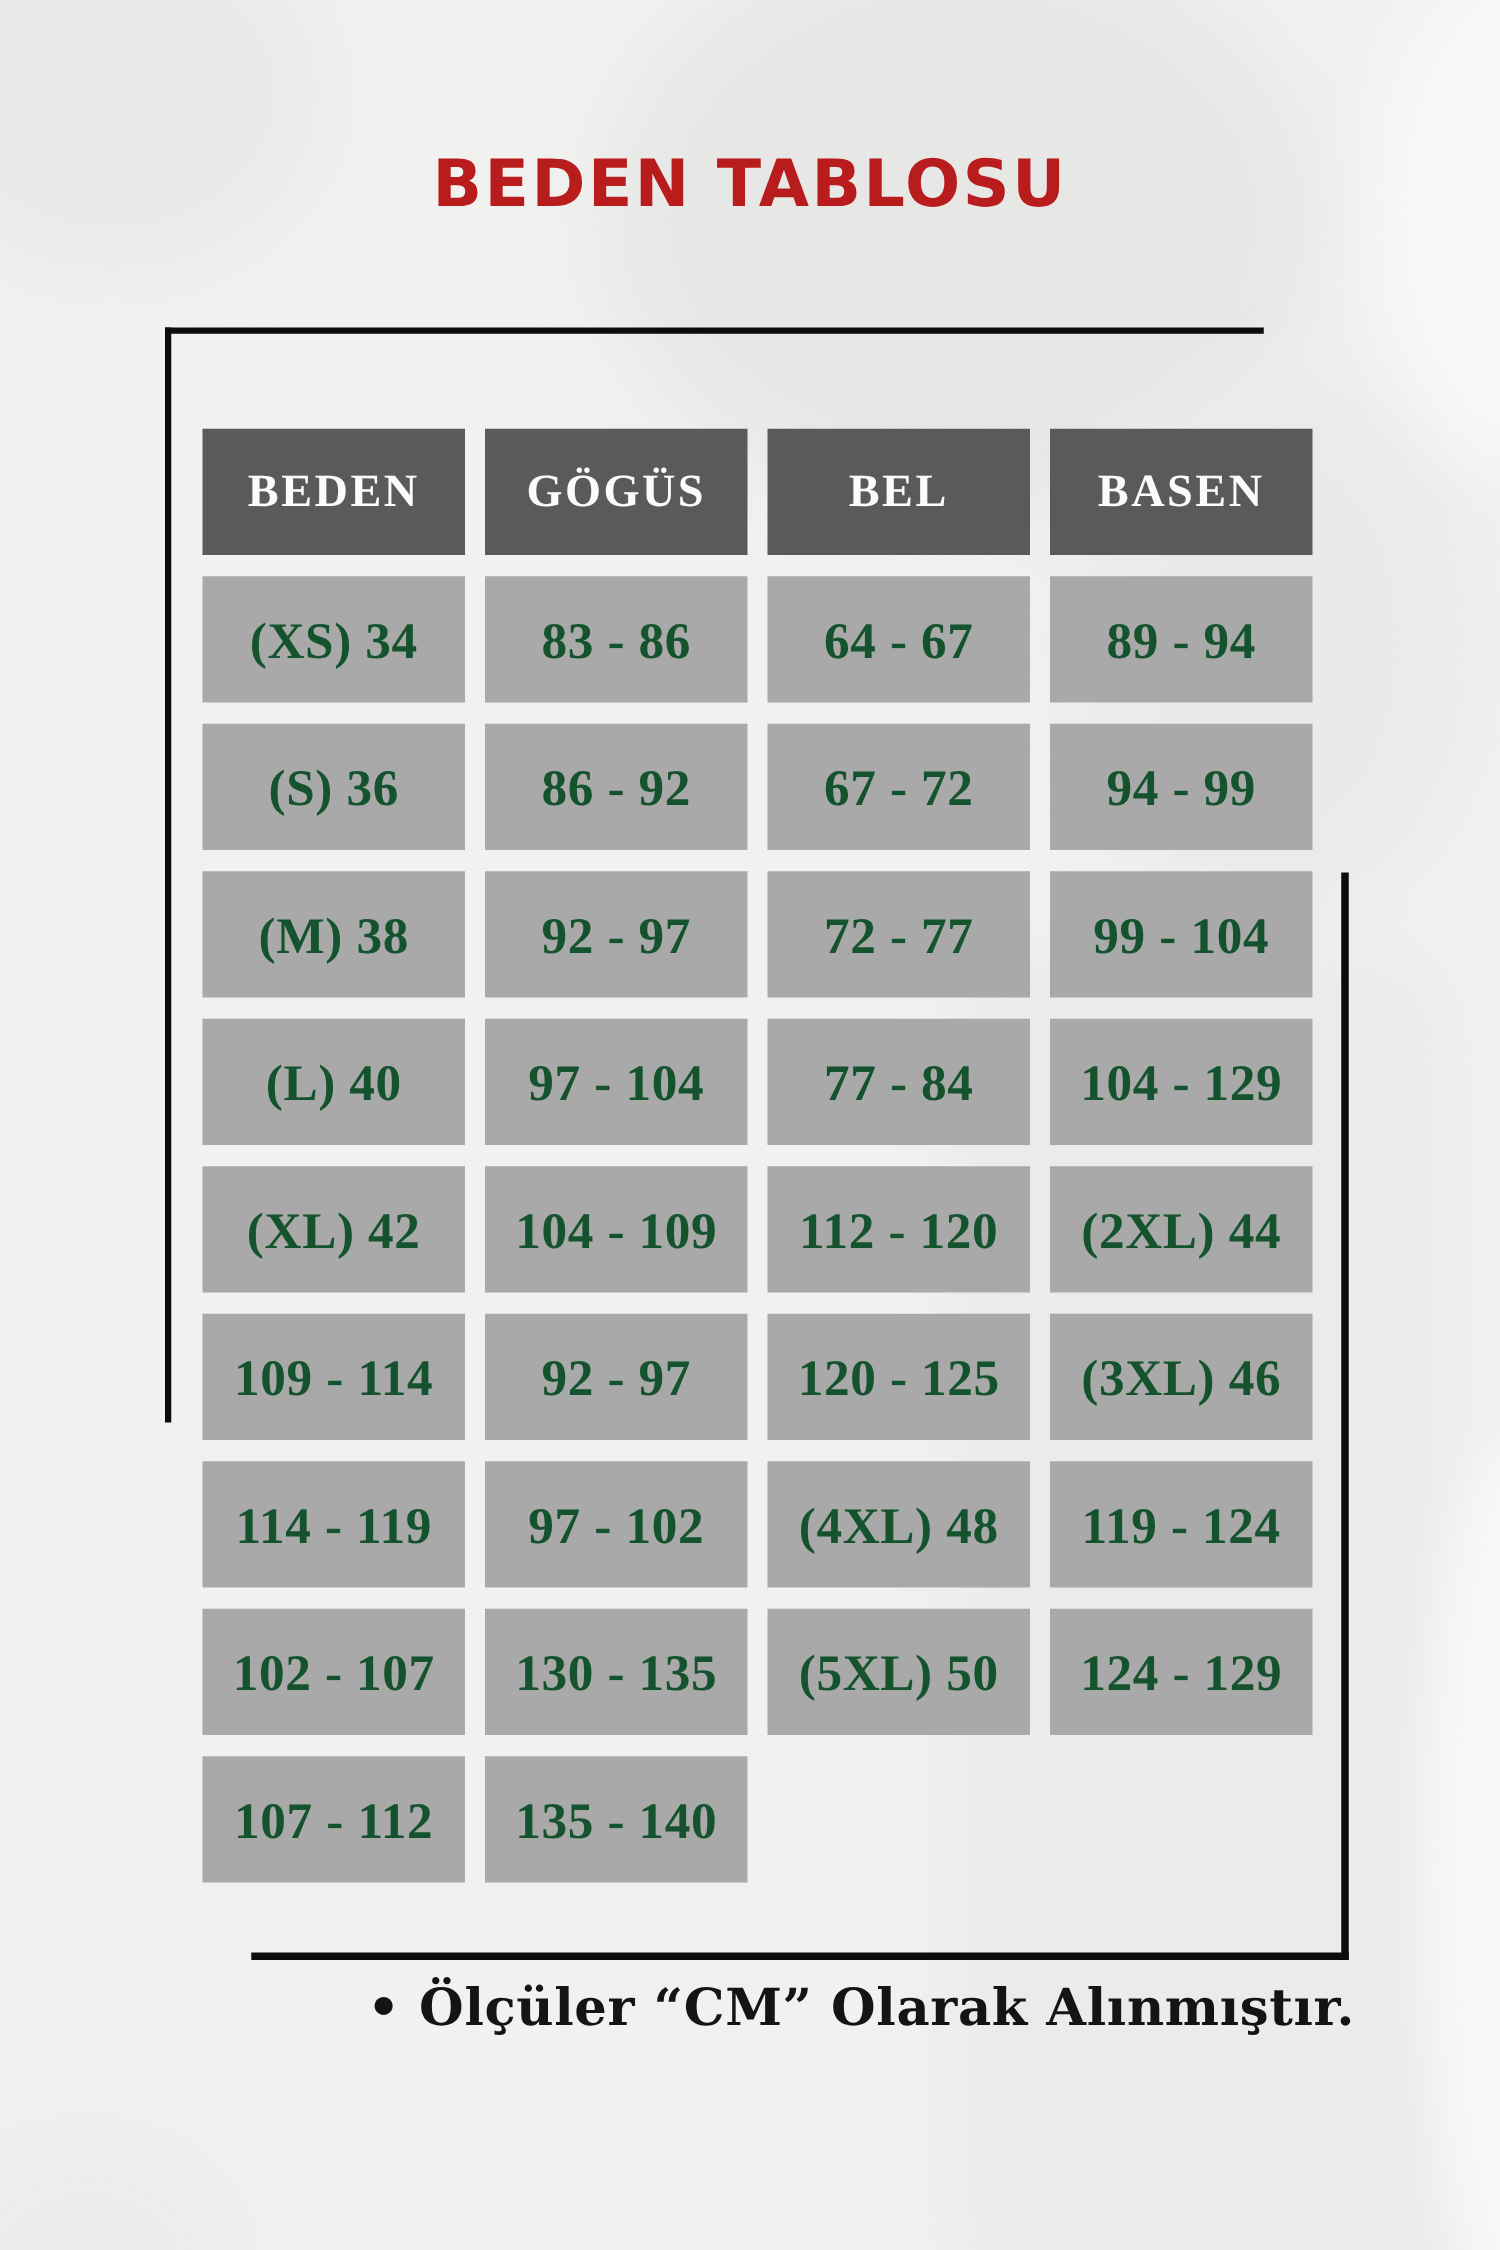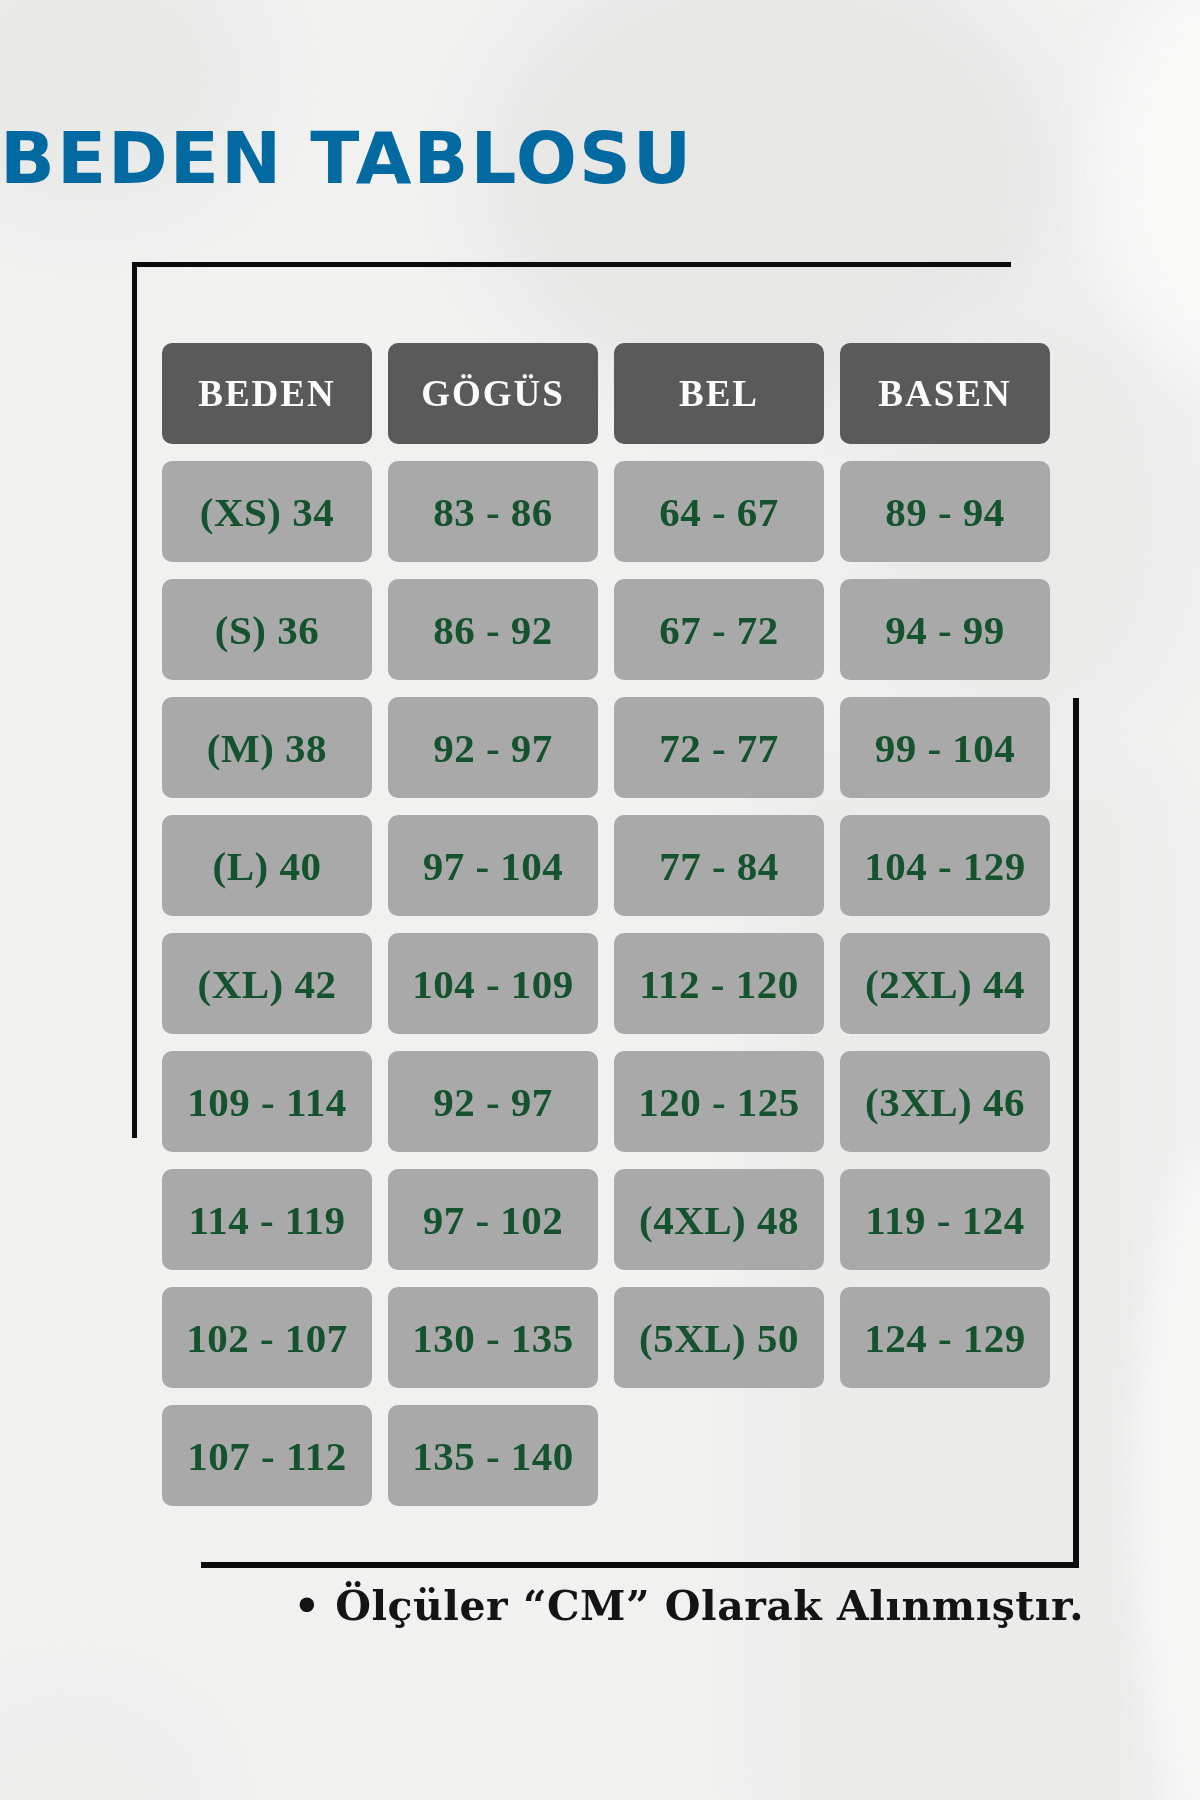--- a/index.html
+++ b/index.html
@@ -15,47 +15,46 @@
   .b1{left:480px;top:-60px;width:580px;height:470px;background:#e7e7e6;}
   .b2{left:-80px;top:-70px;width:340px;height:290px;background:#e9e9e8;}
   .b3{left:860px;top:300px;width:320px;height:430px;background:#eaeae9;border-radius:45%;}
   .b4{left:760px;top:760px;width:400px;height:1100px;background:#ebebea;border-radius:60px;filter:blur(22px);}
   .b5{left:1100px;top:-40px;width:260px;height:420px;background:#f8f8f7;}
   .b6{left:1140px;top:1150px;width:140px;height:700px;background:#f7f7f6;filter:blur(18px);}
   .b7{left:-60px;top:1700px;width:260px;height:220px;background:#ececeb;}
 
   .page-title{
     position:absolute;left:0;right:0;top:122px;
-    text-align:left;
+    text-align:center;
     font-family:"DejaVu Sans", sans-serif;
     font-weight:800;
-    font-size:72px;
+    font-size:52px;
     letter-spacing:2px;
-    color:#0369a1;
+    color:#b91c1c;
     line-height:1;
   }
 
   .frame{position:absolute;background:#0c0c0c;}
   .frame-tl-h{left:132px;top:262px;width:879px;height:5px;}
   .frame-tl-v{left:132px;top:262px;width:5px;height:876px;}
   .frame-br-h{left:201px;top:1562px;width:878px;height:6px;}
   .frame-br-v{left:1073px;top:698px;width:6px;height:870px;}
 
   .size-table{
     position:absolute;left:162px;top:343px;
     display:grid;
     grid-template-columns:repeat(4,210px);
     grid-auto-rows:101px;
     column-gap:16px;
     row-gap:17px;
   }
   .th,.td{
     display:flex;align-items:center;justify-content:center;
     font-weight:bold;
-    border-radius:10px;
   }
   .th{
     background:#5a5a5b;
     color:#fbfbfb;
     font-size:37px;
     letter-spacing:2px;
   }
   .td{
     background:#a9a9a9;
     color:#14532d;

